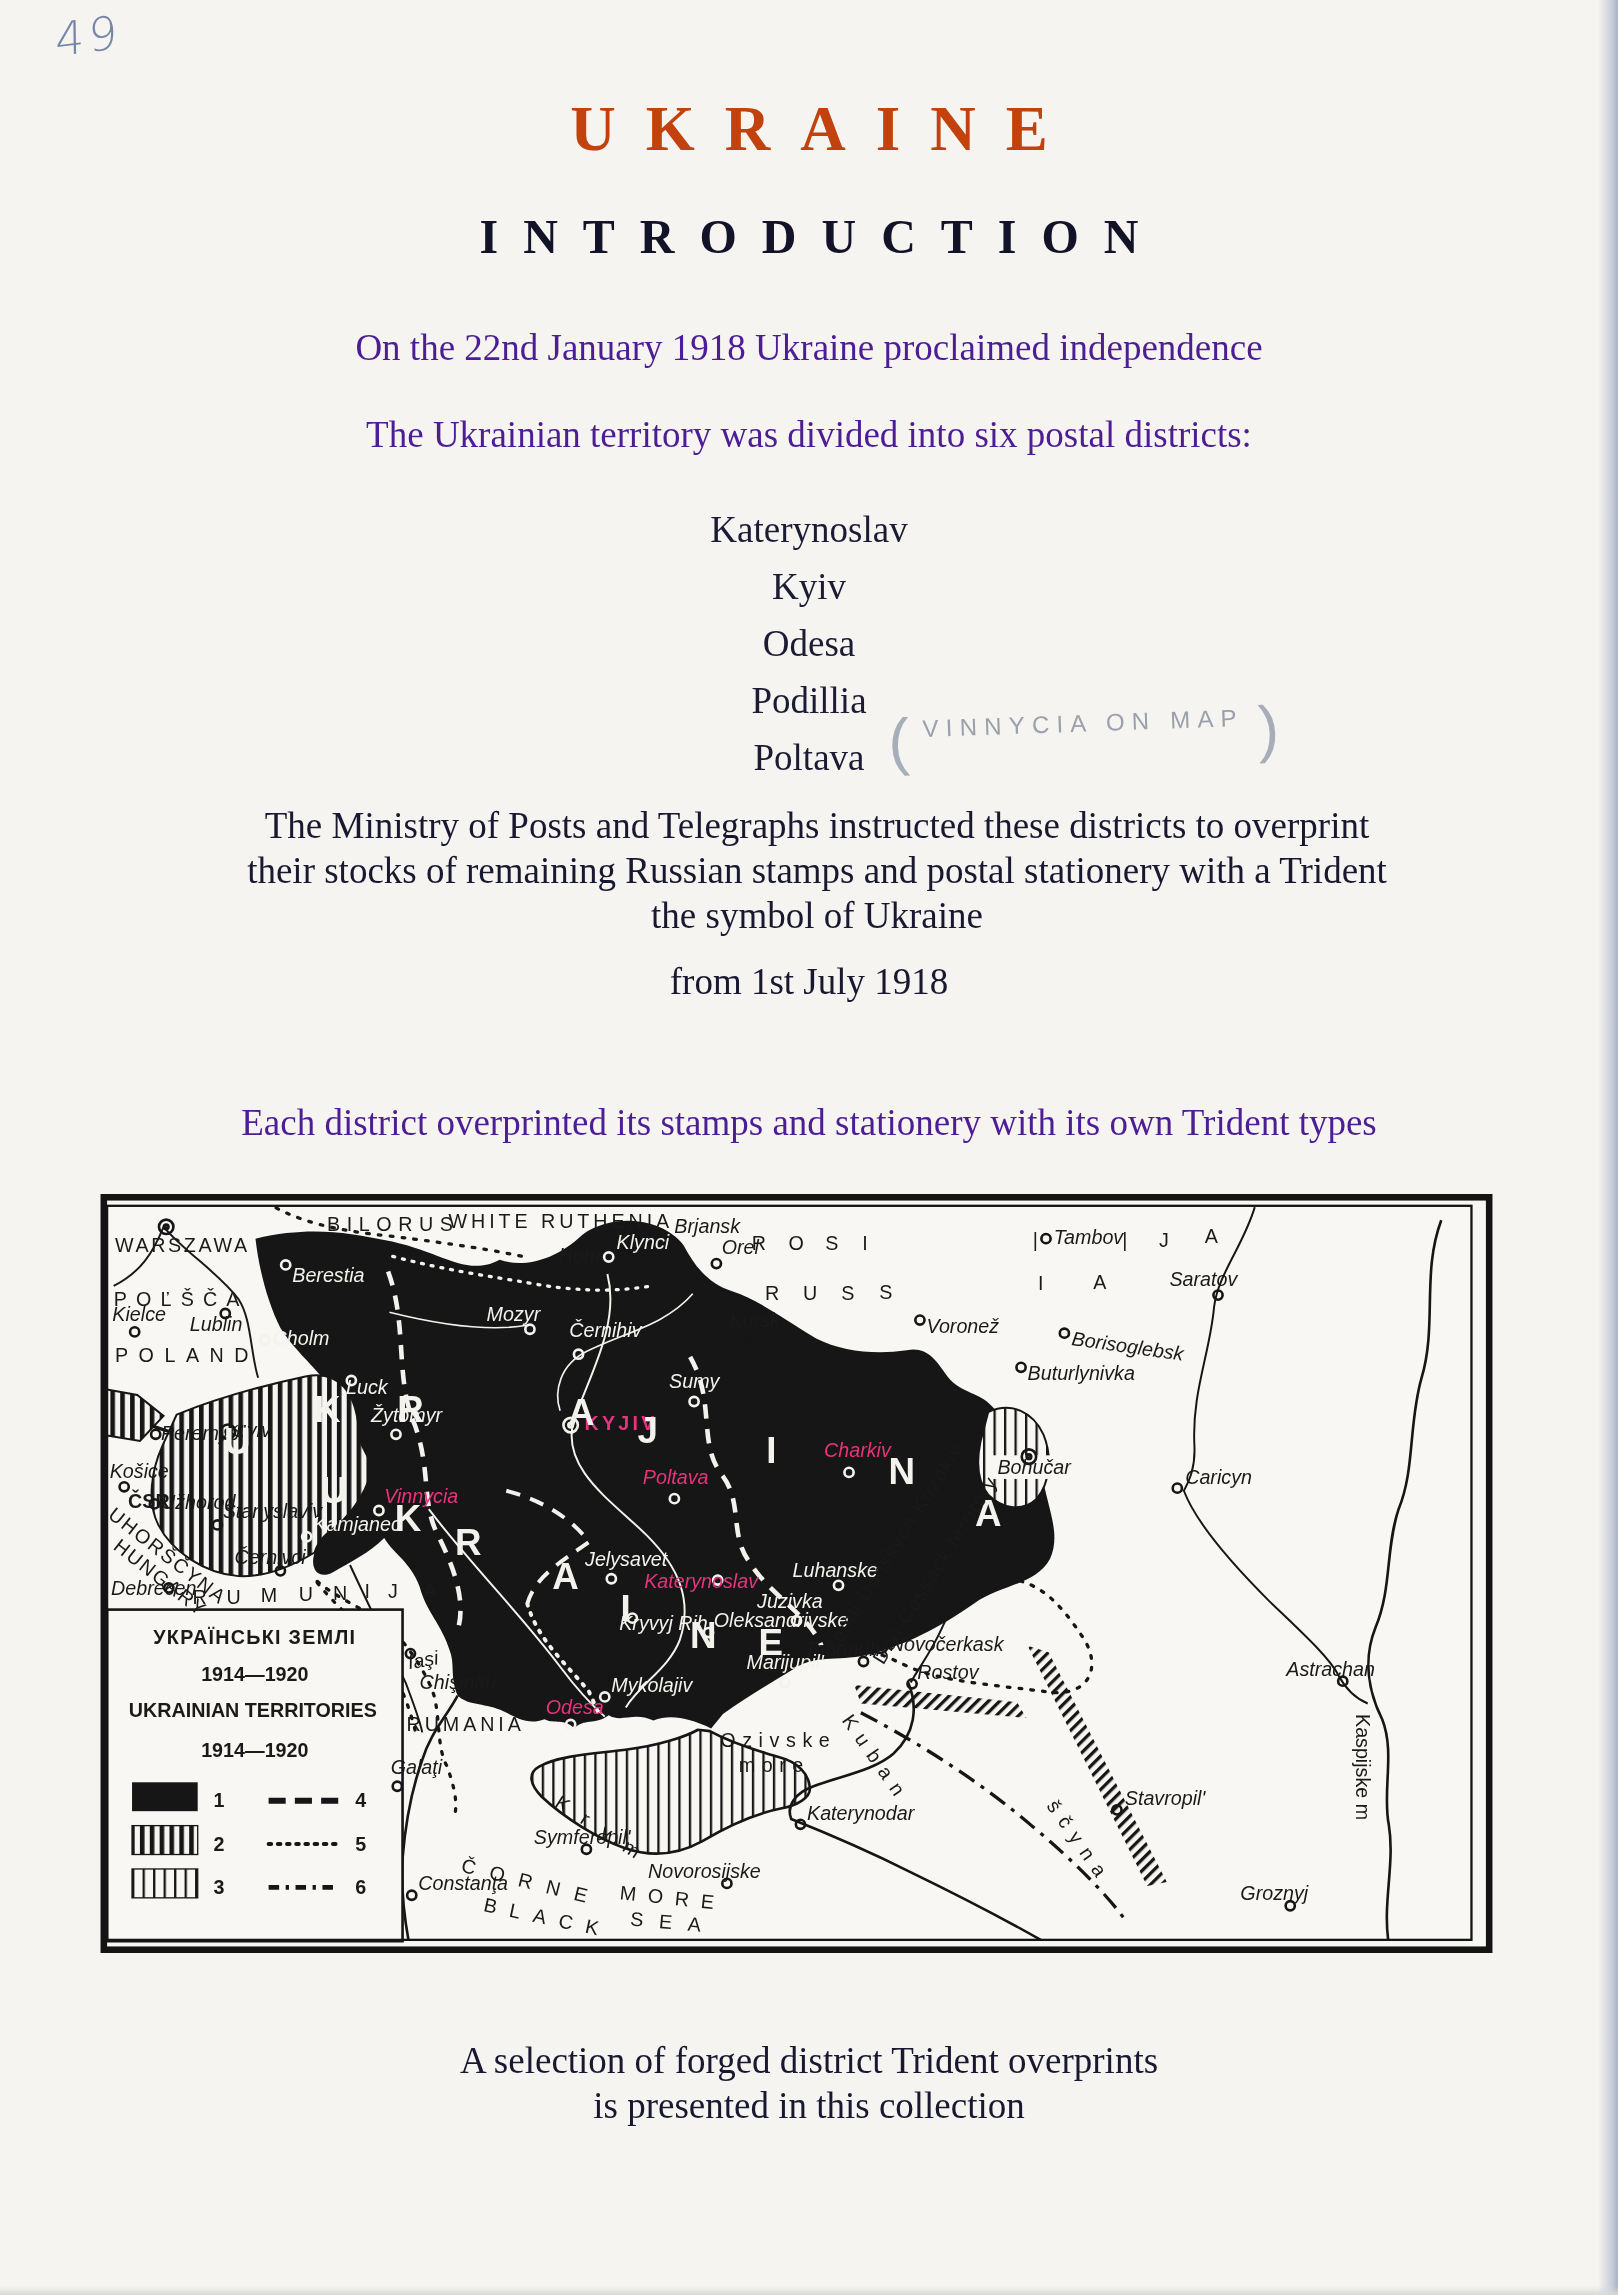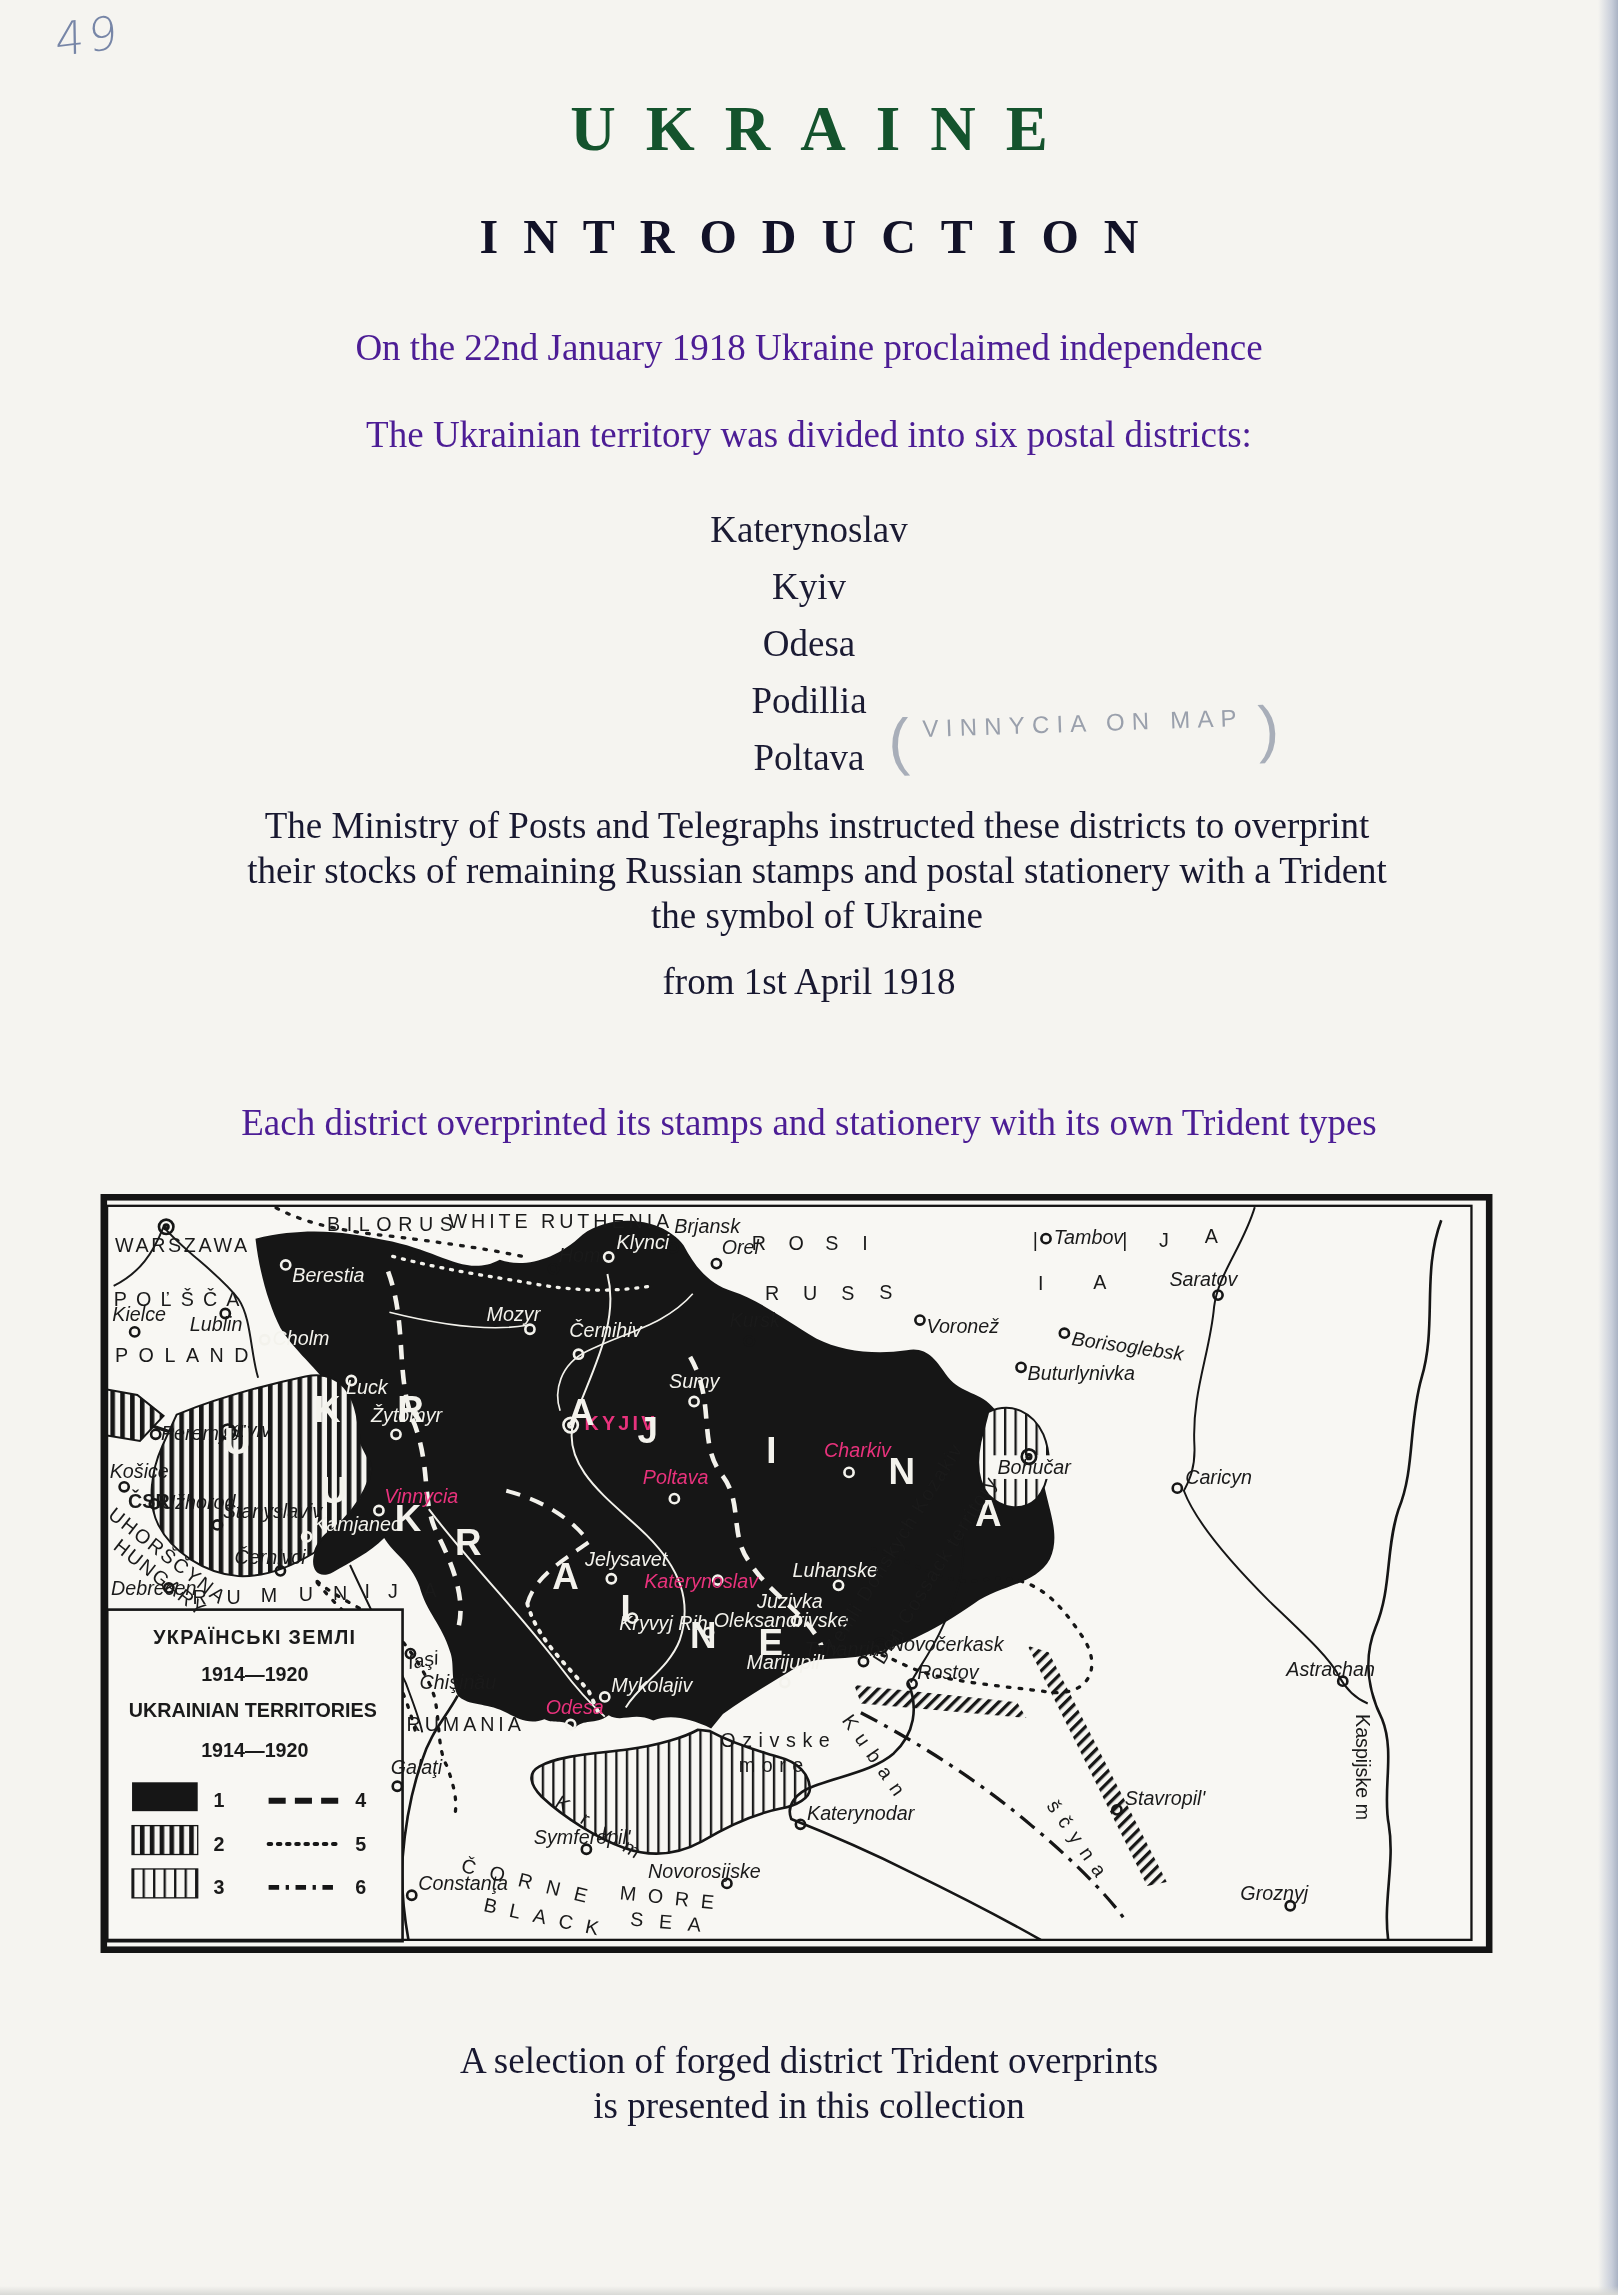--- a/index.html
+++ b/index.html
@@ -13,21 +13,21 @@
     background:linear-gradient(90deg,rgba(245,244,240,0),#c7cdd9 70%,#aab3c4);}
   .scan-bottom{position:absolute;left:0;bottom:0;width:100%;height:9.2px;
     background:linear-gradient(180deg,rgba(245,244,240,0),#d8d9d6);}
   .hand-num{
     position:absolute;left:55px;top:9.2px;
     font-family:"DejaVu Sans",sans-serif;font-weight:300;
     font-size:46px;color:#62739b;transform:rotate(-7deg) skewX(-6deg);
     letter-spacing:4px;opacity:.85;
   }
   .center{position:absolute;left:0;width:100%;text-align:center;}
-  .page-title{top:93px;font-size:63px;font-weight:700;letter-spacing:30px;color:#14532d;text-indent:30px;}
+  .page-title{top:93px;font-size:63px;font-weight:700;letter-spacing:30px;color:#c2410c;text-indent:30px;}
   .page-subtitle{top:209px;font-size:48px;font-weight:700;letter-spacing:25px;color:#121228;text-indent:25px;}
   .body-line{font-size:37px;color:#4c1d95;}
   .intro1{top:326px;}
   .intro2{top:413px;}
   .districts{position:absolute;left:0;top:501px;width:100%;text-align:center;}
   .district{font-size:37px;line-height:57px;color:#1b1b33;}
   .hand-note{
     position:absolute;left:888px;top:698px;width:420px;
     font-family:"Liberation Sans",sans-serif;color:#9aa0ac;
     font-size:24px;letter-spacing:7.2px;transform:rotate(-2deg);
@@ -80,21 +80,21 @@
   <span class="paren">)</span>
 </div>
 
 <div class="center ministry">
   <div>The Ministry of Posts and Telegraphs instructed these districts to overprint</div>
   <div>their stocks of remaining Russian stamps and postal stationery with a Trident</div>
   <div>the symbol of Ukraine</div>
 </div>
 
 <div class="center validity">
-  <div>from 1st April 1918</div>
+  <div>from 1st July 1918</div>
 </div>
 
 <div class="center body-line each-line">Each district overprinted its stamps and stationery with its own Trident types</div>
 
 <div id="map-wrap">
 <svg width="1393" height="759" viewBox="0 0 2120 1156" xmlns="http://www.w3.org/2000/svg">
   <defs>
     <pattern id="hatchDense" width="15" height="12" patternUnits="userSpaceOnUse">
       <rect width="15" height="12" fill="#f6f5f1"></rect>
           <rect width="7" height="12" fill="#161616"></rect>

